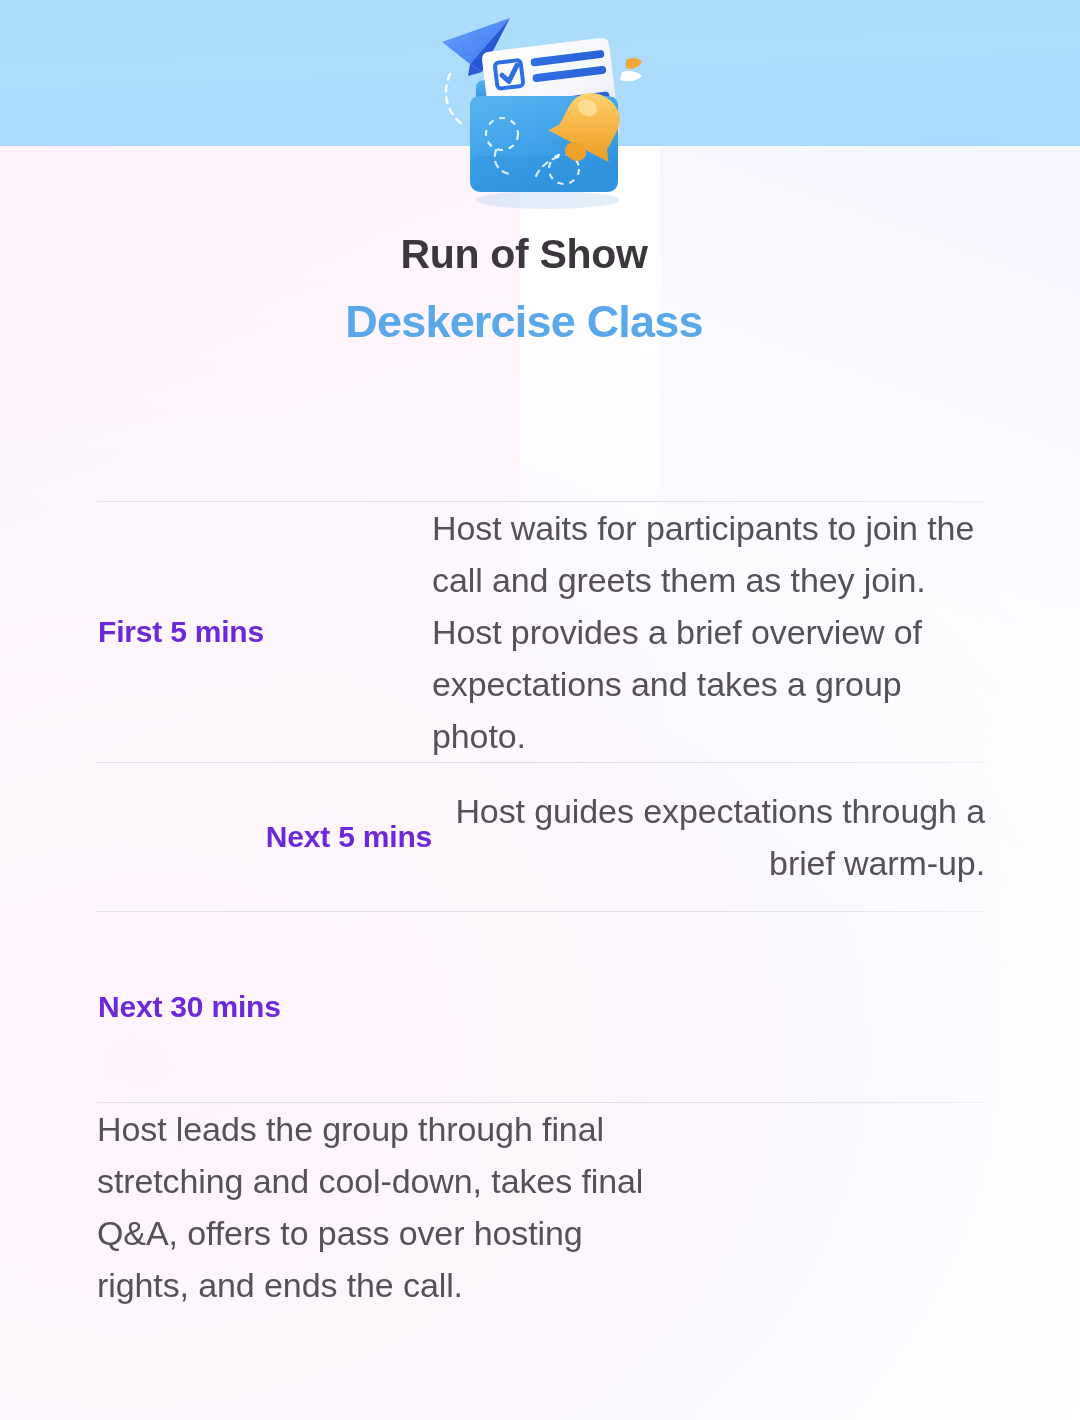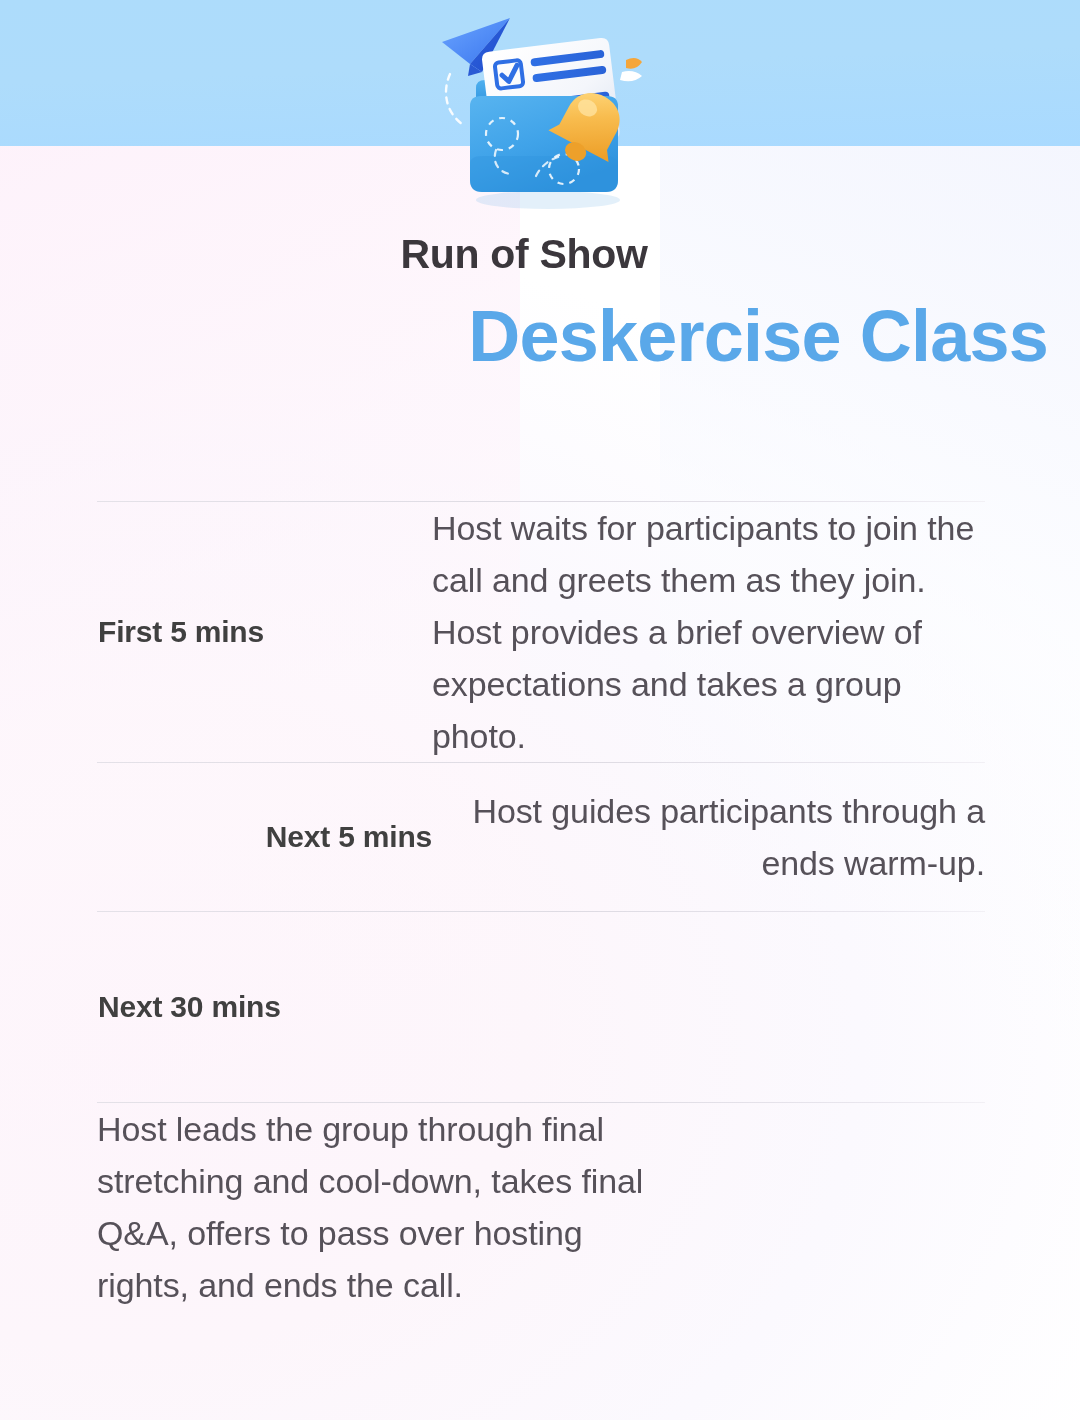--- a/index.html
+++ b/index.html
@@ -46,39 +46,39 @@
   
   .heading-wrap{
     position:absolute; left:0; top:232px; width:1048px; text-align:center;
   }
   .kicker{
     font-size:41px; font-weight:bold; color:#3b373c;
     letter-spacing:-.3px; line-height:1.08;
   }
   .main-title{
     margin-top:22px;
-    font-size:72px; font-weight:bold; color:#5aa8e9;
-    letter-spacing:-.8px; line-height:1.08;text-align:right;
+    font-size:45px; font-weight:bold; color:#5aa8e9;
+    letter-spacing:-.8px; line-height:1.08;
   }
 
   
   .schedule{
     position:absolute; left:97px; top:501px; width:888px;
   }
   .divider{
     height:1px; width:100%;
     background:linear-gradient(90deg,#e4e1e8 0%,#dedbe3 55%,#e9e6ee 88%,#f2f0f5 100%);
   }
   .row{
     display:flex; align-items:center;
     min-height:100px;
   }
   .row-time{
     flex:0 0 335px;
-    font-size:30px; font-weight:bold; color:#404040;
+    font-size:30px; font-weight:bold; color:#6d28d9;
     letter-spacing:-.2px;
     padding-left:1px;
   }
   .row-desc{
     flex:1 1 auto;
     font-size:34px; font-weight:normal; color:#565159;
     line-height:1.53;
     letter-spacing:-.1px;
     max-width:575px;
   }
@@ -193,21 +193,21 @@
 
   <div class="row row-1">
     <div class="row-time">First 5 mins</div>
     <div class="row-desc">Host waits for participants to join the call and greets them as they join. Host provides a brief overview of expectations and takes a group photo.</div>
   </div>
 
   <div class="divider"></div>
 
   <div class="row row-2">
     <div class="row-time">Next 5 mins</div>
-    <div class="row-desc">Host guides participants through a ends warm-up.</div>
+    <div class="row-desc">Host guides expectations through a brief warm-up.</div>
   </div>
 
   <div class="divider"></div>
 
   <div class="row row-3">
     <div class="row-time">Next 30 mins</div>
   </div>
 
   <div class="divider"></div>
 

